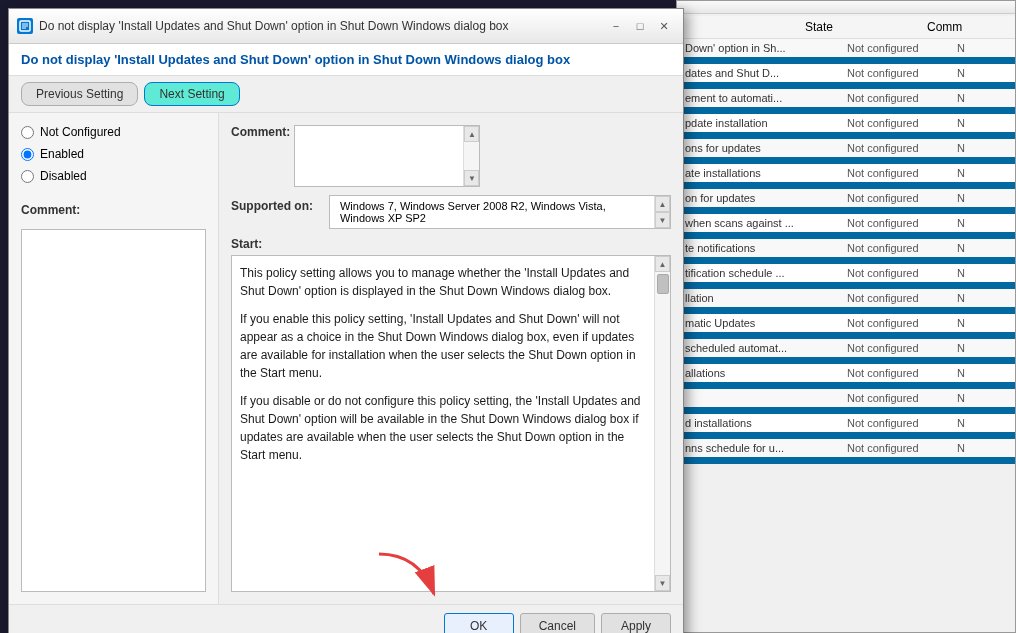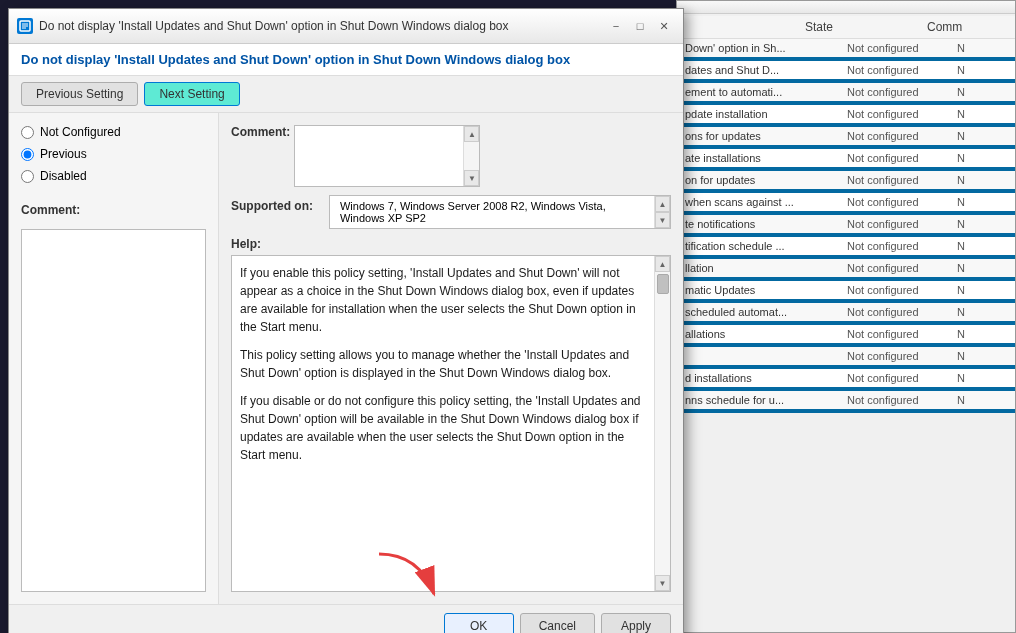--- a/index.html
+++ b/index.html
@@ -37,30 +37,30 @@
       background: white;
       margin-top: 2px;
     }
 
     .bg-table-header {
       background: #f5f5f5;
       border-bottom: 1px solid #ddd;
       display: flex;
       padding: 4px 8px;
       font-size: 12px;
-      color: #404040;
+      color: #000000;
     }
 
     .bg-table-col-state { width: 130px; padding-left: 8px; }
     .bg-table-col-comm { width: 80px; }
 
     .bg-table-row {
       display: flex;
       padding: 3px 8px;
-      border-bottom: 4px solid #0369a1;
+      border-bottom: 7px solid #0369a1;
       font-size: 11px;
       color: #333;
       align-items: center;
     }
 
     .bg-table-row:nth-child(odd) { background: #f8f8f8; }
     .bg-table-row:nth-child(even) { background: white; }
 
     .bg-cell-name {
       flex: 1;
@@ -166,21 +166,21 @@
       display: flex;
       gap: 6px;
       border-bottom: 1px solid #ddd;
       background: #f0f0f0;
     }
 
     .nav-btn {
       padding: 4px 14px;
       background: #e1e1e1;
       border: 1px solid #adadad;
-      border-radius: 3px;
+      border-radius: 8px;
       font-size: 12px;
       cursor: pointer;
       color: #333;
     }
     .nav-btn.primary {
       background: #5eead4;
       border-color: #0078d4;
     }
 
     
@@ -522,21 +522,21 @@
   <div class="dialog-content">
 
     <div class="left-panel">
       <div class="radio-group">
         <label class="radio-item">
           <input type="radio" name="policy-state" value="not-configured" style="">
           <span>Not Configured</span>
         </label>
         <label class="radio-item">
           <input type="radio" name="policy-state" value="enabled" checked="" style="">
-          <span>Previous</span>
+          <span>Enabled</span>
         </label>
         <label class="radio-item">
           <input type="radio" name="policy-state" value="disabled" style="">
           <span>Disabled</span>
         </label>
       </div>
       <div class="options-label">Comment:</div>
       <div class="options-box"></div>
     </div>
 
@@ -560,25 +560,25 @@
           <div style="flex:1;padding:4px 10px;font-size:11px;">Windows 7, Windows Server 2008 R2, Windows Vista, Windows XP SP2</div>
           <div class="mini-scrollbar">
             <div class="mini-scroll-up">▲</div>
             <div class="mini-scroll-track"></div>
             <div class="mini-scroll-down">▼</div>
           </div>
         </div>
       </div>
 
       <div class="help-section">
-        <span class="help-label">Help:</span>
+        <span class="help-label">Start:</span>
         <div class="with-scrollbar" style="flex:1;">
           <div class="help-box" id="help-content" style="border:none;">
+              <p>This policy setting allows you to manage whether the 'Install Updates and Shut Down' option is displayed in the Shut Down Windows dialog box.</p>
               <p>If you enable this policy setting, 'Install Updates and Shut Down' will not appear as a choice in the Shut Down Windows dialog box, even if updates are available for installation when the user selects the Shut Down option in the Start menu.</p>
-              <p>This policy setting allows you to manage whether the 'Install Updates and Shut Down' option is displayed in the Shut Down Windows dialog box.</p>
               <p>If you disable or do not configure this policy setting, the 'Install Updates and Shut Down' option will be available in the Shut Down Windows dialog box if updates are available when the user selects the Shut Down option in the Start menu.</p>
             </div>
           <div class="mini-scrollbar">
             <div class="mini-scroll-up">▲</div>
             <div class="mini-scroll-track">
               <div class="mini-scroll-thumb"></div>
             </div>
             <div class="mini-scroll-down">▼</div>
           </div>
         </div>

